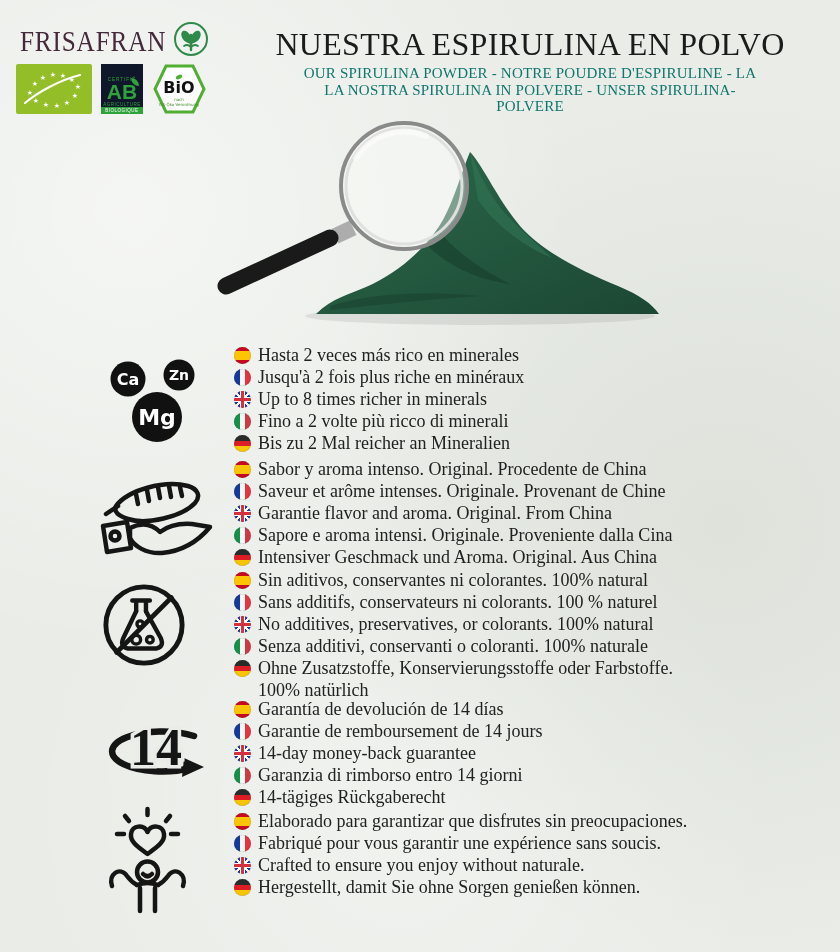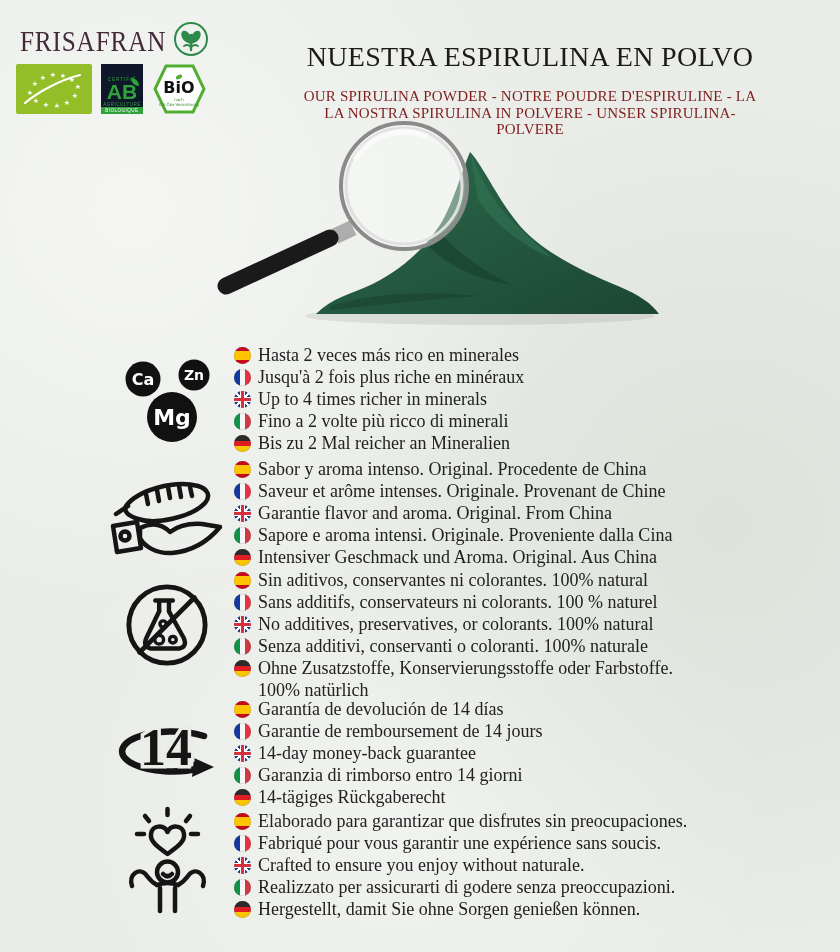--- a/index.html
+++ b/index.html
@@ -22,29 +22,29 @@
   .ab-logo{width:42px;height:50px;background:#0f172a;text-align:center;font-family:"Liberation Sans",sans-serif;
            display:flex;flex-direction:column;justify-content:flex-end;padding:2px 0 0 0;box-sizing:border-box;}
   .ab-top{font-size:4.5px;letter-spacing:1px;color:#2fa23c;}
   .ab-big{font-size:21px;font-weight:bold;color:#2fa23c;line-height:20px;position:relative;}
   .ab-leaf{position:absolute;width:8px;height:8px;background:#2fa23c;border-radius:0 100% 0 100%;top:-4px;right:4px;}
   .ab-line1{font-size:4.5px;letter-spacing:.5px;color:#2fa23c;}
   .ab-line2{font-size:4.5px;letter-spacing:.5px;color:#fff;background:#2fa23c;padding:1px 0;}
 
   
   .title-block{position:absolute;left:240px;top:26px;width:580px;text-align:center;}
-  .title-block h1{margin:15px;font-size:28px;font-weight:400;letter-spacing:.3px;color:#1b1b1b;white-space:nowrap;}
-  .subtitle{font-size:15px;line-height:16.5px;letter-spacing:.2px;color:#7f1d1d;margin-top:10px;}
+  .title-block h1{margin:0;font-size:32px;font-weight:400;letter-spacing:.3px;color:#1b1b1b;white-space:nowrap;}
+  .subtitle{font-size:15px;line-height:16.5px;letter-spacing:.2px;color:#0f766e;margin-top:2px;}
 
   
   .hero{position:absolute;left:180px;top:106px;width:480px;height:232px;}
 
   
   .feature{position:absolute;left:100px;width:724px;display:flex;}
-  .icon-cell{width:134px;flex:none;display:flex;justify-content:center;align-items:flex-start;}
+  .icon-cell{width:134px;flex:none;display:flex;justify-content:flex-start;align-items:flex-start;}
   .lines{flex:1;min-width:0;}
   .line{display:flex;font-size:18px;line-height:22px;justify-content:space-between;}
   .line-body{flex:1;min-width:0;}
   .cont{display:block;}
   .flag{width:17px;height:17px;border-radius:50%;flex:none;margin:3px 7px 0 0;
         box-shadow:inset 0 0 1px rgba(0,0,0,.45);background-color:#ccc;}
   .flag.es{background:linear-gradient(180deg,#c60b1e 0 26%,#ffc400 26% 74%,#c60b1e 74% 100%);}
   .flag.fr{background:linear-gradient(90deg,#123a9e 0 34%,#f6f6f6 34% 66%,#e5333f 66% 100%);}
   .flag.it{background:linear-gradient(90deg,#119247 0 34%,#f6f6f6 34% 66%,#cf3a42 66% 100%);}
   .flag.de{background:linear-gradient(180deg,#2b2b2b 0 34%,#dd1c24 34% 67%,#f8c600 67% 100%);}
@@ -179,21 +179,21 @@
         <div class="line">
     <span class="flag fr"></span>
     <span class="line-body">
       <span class="line-text">Jusqu'à 2 fois plus riche en minéraux</span>
       
     </span>
   </div>
         <div class="line">
     <span class="flag gb"></span>
     <span class="line-body">
-      <span class="line-text">Up to 4 times richer in minerals</span>
+      <span class="line-text">Up to 8 times richer in minerals</span>
       
     </span>
   </div>
         <div class="line">
     <span class="flag it"></span>
     <span class="line-body">
       <span class="line-text">Fino a 2 volte più ricco di minerali</span>
       
     </span>
   </div>
@@ -390,27 +390,20 @@
     </span>
   </div>
         <div class="line">
     <span class="flag gb"></span>
     <span class="line-body">
       <span class="line-text">Crafted to ensure you enjoy without naturale.</span>
       
     </span>
   </div>
         <div class="line">
-    <span class="flag it"></span>
-    <span class="line-body">
-      <span class="line-text">Realizzato per assicurarti di godere senza preoccupazioni.</span>
-      
-    </span>
-  </div>
-        <div class="line">
     <span class="flag de"></span>
     <span class="line-body">
       <span class="line-text">Hergestellt, damit Sie ohne Sorgen genießen können.</span>
       
     </span>
   </div>
       </div>
   </div>
 
 </div>

